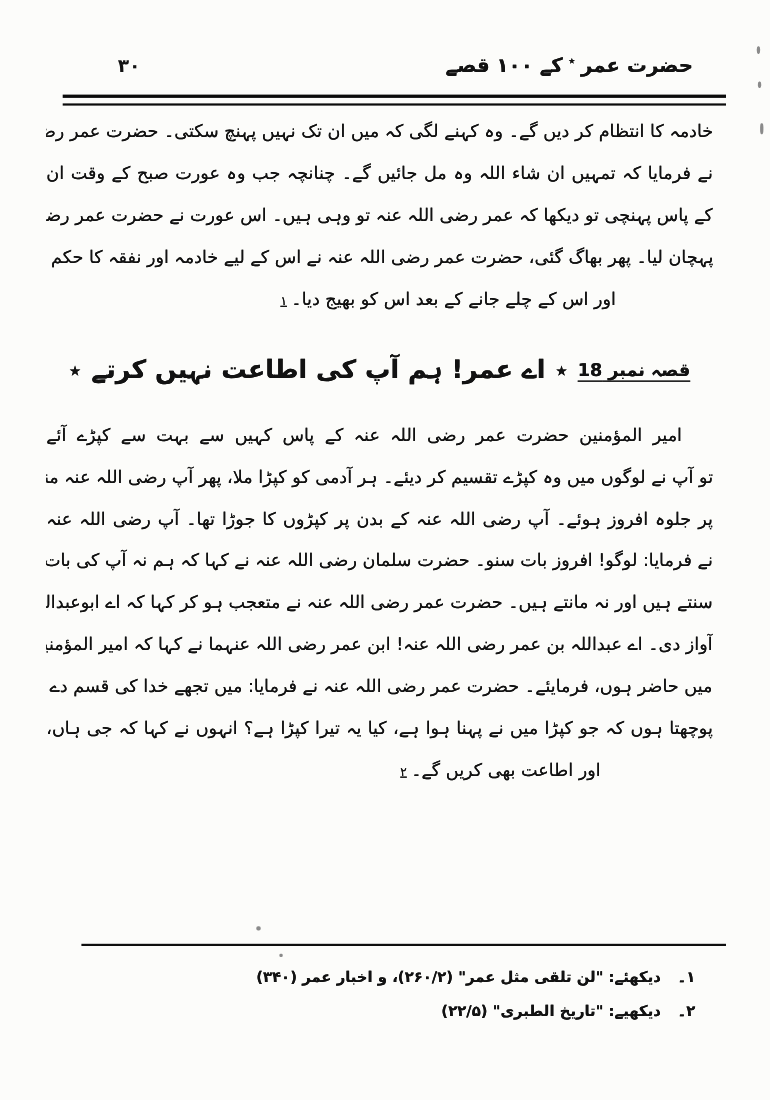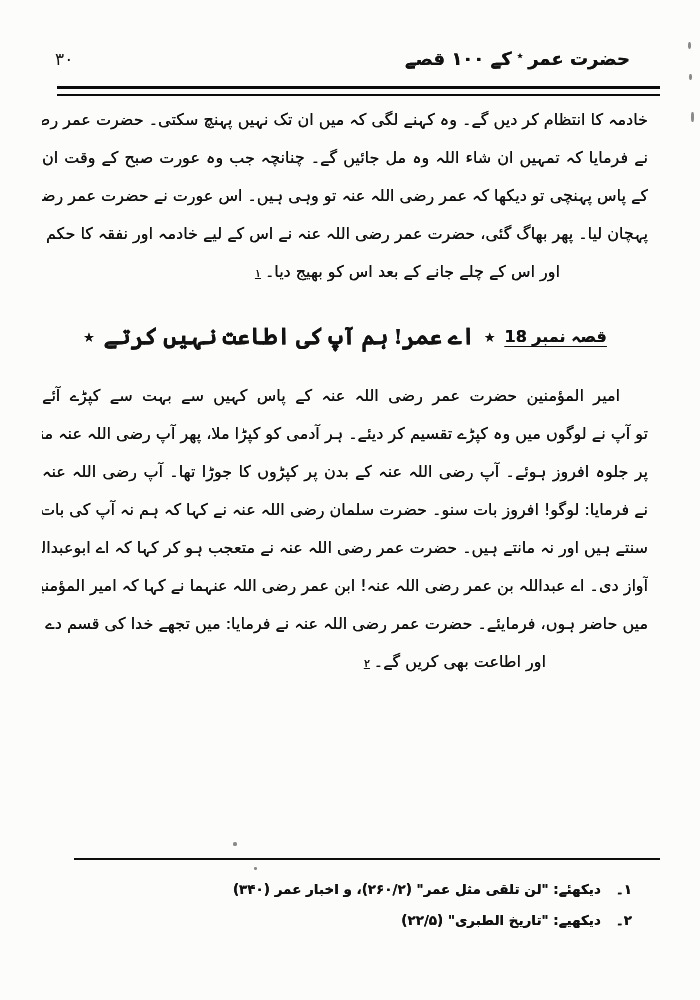--- a/index.html
+++ b/index.html
@@ -8,21 +8,21 @@
     position:relative; width:700px; height:1000px;
     background:#fcfcfa; color:#121212;
     font-family:"DejaVu Sans", sans-serif;
     overflow:hidden;
   }
   
   .header {
     position:absolute; top:48px; left:55px; right:42px;
     display:flex; justify-content:space-between; align-items:flex-end;
   }
-  .page-number { font-size:17px; font-weight:normal; letter-spacing:1px; }
+  .page-number { font-size:17px; font-weight:bold; margin-left:52px; letter-spacing:1px; }
   .book-title {
     direction:rtl; display:flex; align-items:center; gap:5px;
     font-size:18px; font-weight:bold; margin-left:auto; margin-right:28px;
     text-shadow:0 0 .4px currentColor;
   }
   .seal { font-size:12px; position:relative; top:-4px; }
   
   .rule-double {
     position:absolute; top:86px; left:57px; right:40px; height:5px;
     border-top:3px solid #0b0b0b; border-bottom:2px solid #0b0b0b;
@@ -45,21 +45,21 @@
     font-size:11px; text-decoration:underline; margin-right:4px;
     vertical-align:baseline;
   }
   
   .story-heading {
     position:absolute; top:303px; left:42px; right:52px; height:66px;
     direction:rtl; display:flex; align-items:center; justify-content:center;
     gap:9px; text-shadow:0 0 .5px currentColor;
   }
   .qissa-number { font-size:16px; font-weight:bold; text-decoration:underline; text-underline-offset:4px; }
-  .heading-title { font-size:23px; font-weight:bold;font-family:Liberation Serif, serif; }
+  .heading-title { font-size:23px; font-weight:bold; }
   .ornament { font-size:21px; font-weight:bold; position:relative; top:1px; }
   
   .fn-separator { position:absolute; top:858px; left:74px; right:40px; border-top:2.5px solid #0e0e0e; }
   .footnotes { position:absolute; top:874px; left:42px; right:68px; direction:rtl; }
   .footnote {
     display:flex; gap:15px; line-height:31px;
     font-size:13.5px; font-weight:bold; text-shadow:0 0 .3px currentColor;
   }
   .fn-marker { min-width:16px; }
   
@@ -97,20 +97,21 @@
   </div>
 
   <div class="para para2">
     <div class="line openline">امیر المؤمنین حضرت عمر رضی اللہ عنہ کے پاس کہیں سے بہت سے کپڑے آئے</div>
     <div class="line">تو آپ نے لوگوں میں وہ کپڑے تقسیم کر دیئے۔ ہر آدمی کو کپڑا ملا، پھر آپ رضی اللہ عنہ منبر</div>
     <div class="line">پر جلوہ افروز ہوئے۔ آپ رضی اللہ عنہ کے بدن پر کپڑوں کا جوڑا تھا۔ آپ رضی اللہ عنہ</div>
     <div class="line">نے فرمایا: لوگو! افروز بات سنو۔ حضرت سلمان رضی اللہ عنہ نے کہا کہ ہم نہ آپ کی بات</div>
     <div class="line">سنتے ہیں اور نہ مانتے ہیں۔ حضرت عمر رضی اللہ عنہ نے متعجب ہو کر کہا کہ اے ابوعبداللہ!</div>
     <div class="line">آواز دی۔ اے عبداللہ بن عمر رضی اللہ عنہ! ابن عمر رضی اللہ عنہما نے کہا کہ امیر المؤمنین!</div>
     <div class="line">میں حاضر ہوں، فرمایئے۔ حضرت عمر رضی اللہ عنہ نے فرمایا: میں تجھے خدا کی قسم دے کر</div>
+    <div class="line">پوچھتا ہوں کہ جو کپڑا میں نے پہنا ہوا ہے، کیا یہ تیرا کپڑا ہے؟ انہوں نے کہا کہ جی ہاں،</div>
     <div class="line endline"><span>اور اطاعت بھی کریں گے۔</span><span class="fnref">۲</span></div>
   </div>
 
   <div class="fn-separator"></div>
 
   <div class="footnotes">
     <div class="footnote">
       <span class="fn-marker">۱۔</span>
       <span class="fn-text">دیکھئے: "لن تلقی مثل عمر" (۲۶۰/۲)، و اخبار عمر (۳۴۰)</span>
     </div>

